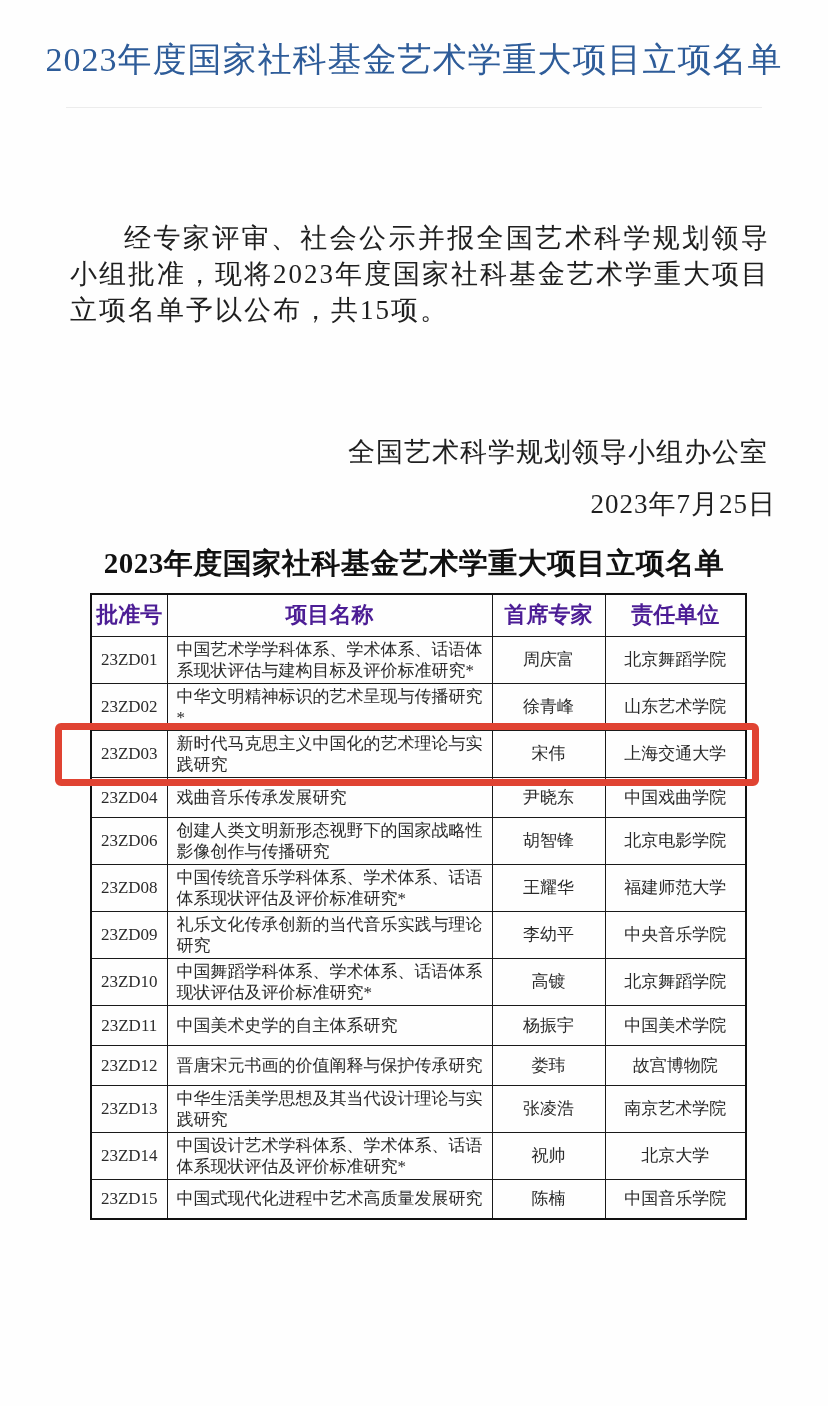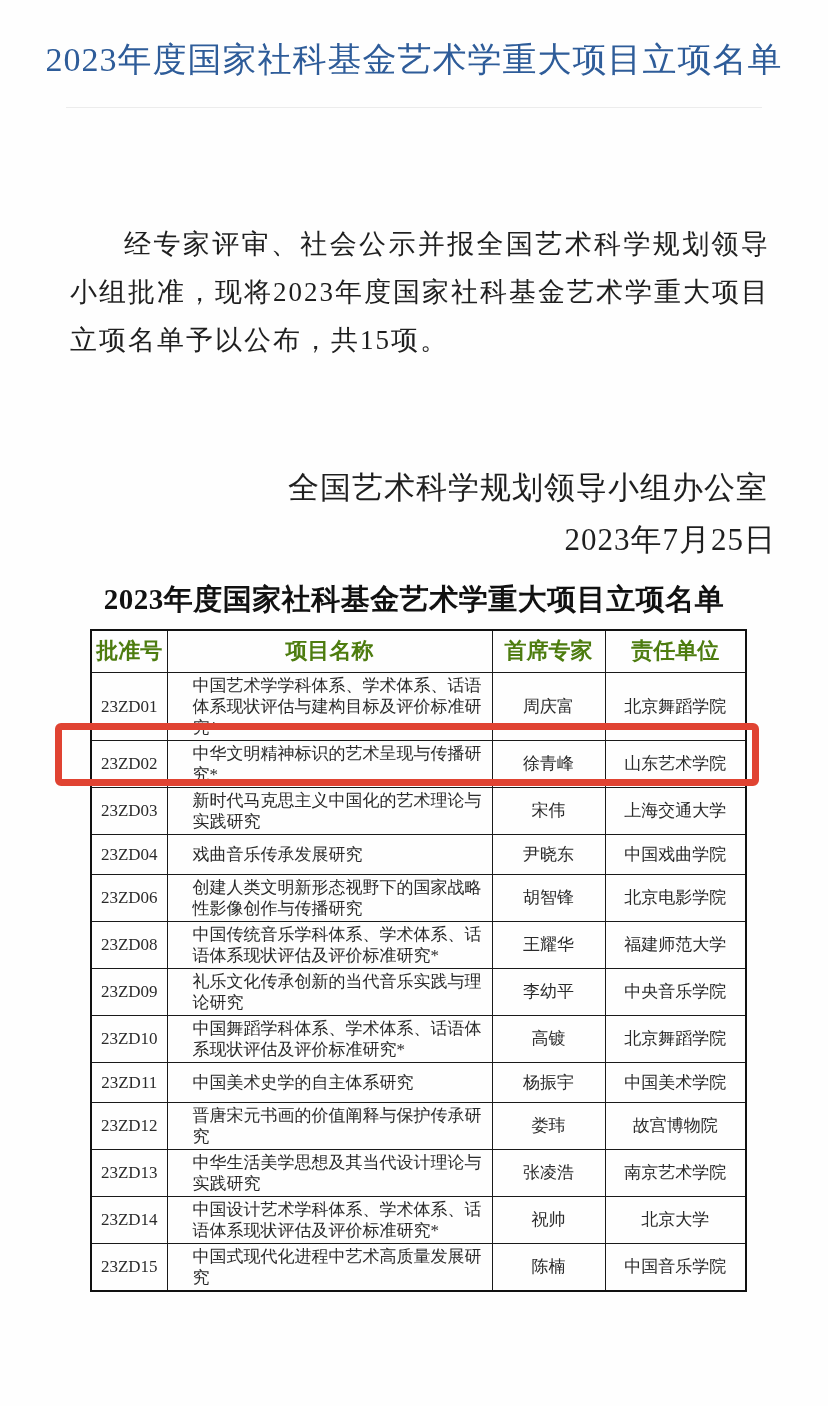--- a/index.html
+++ b/index.html
@@ -25,28 +25,28 @@
   }
   .divider {
     margin: 23px 66px 0 66px;
     border: none;
     border-top: 1px solid #ececec;
     height: 0;
   }
   .body-paragraph {
     margin: 112px 58px 0 70px;
     font-size: 27px;
-    line-height: 48px;
+    line-height: 36px;
     letter-spacing: 2px;
     text-indent: 2em;
     text-align: justify;
   }
   .signature {
     margin-top: 98px;
-    font-size: 31px;
+    font-size: 27px;
     line-height: 52px;
     letter-spacing: 1px;
   }
   .signature .office {
     text-align: right;
     padding-right: 60px;
   }
   .signature .date {
     text-align: right;
     padding-right: 52px;
@@ -70,31 +70,31 @@
   .project-table th, .project-table td {
     border: 1.5px solid #1a1a1a;
     text-align: center;
     vertical-align: middle;
     color: #2a2a2a;
   }
   .project-table th {
     height: 42px;
     font-size: 22px;
     font-weight: 700;
-    color: #4d7c0f;
+    color: #4c1d95;
   }
   .project-table td {
     height: 40px;
     padding: 2px 6px;
     font-size: 17px;
     line-height: 21px;
   }
   .project-table td.cell-name {
     text-align: left;
-    padding-left: 25px;
+    padding-left: 9px;
     padding-right: 9px;
   }
   .highlight-box {
     position: absolute;
     border: 7px solid #e04332;
     border-radius: 6px;
     pointer-events: none;
     z-index: 5;
     
     left: 55px; top: 727px; width: 702px; height: 61px;

